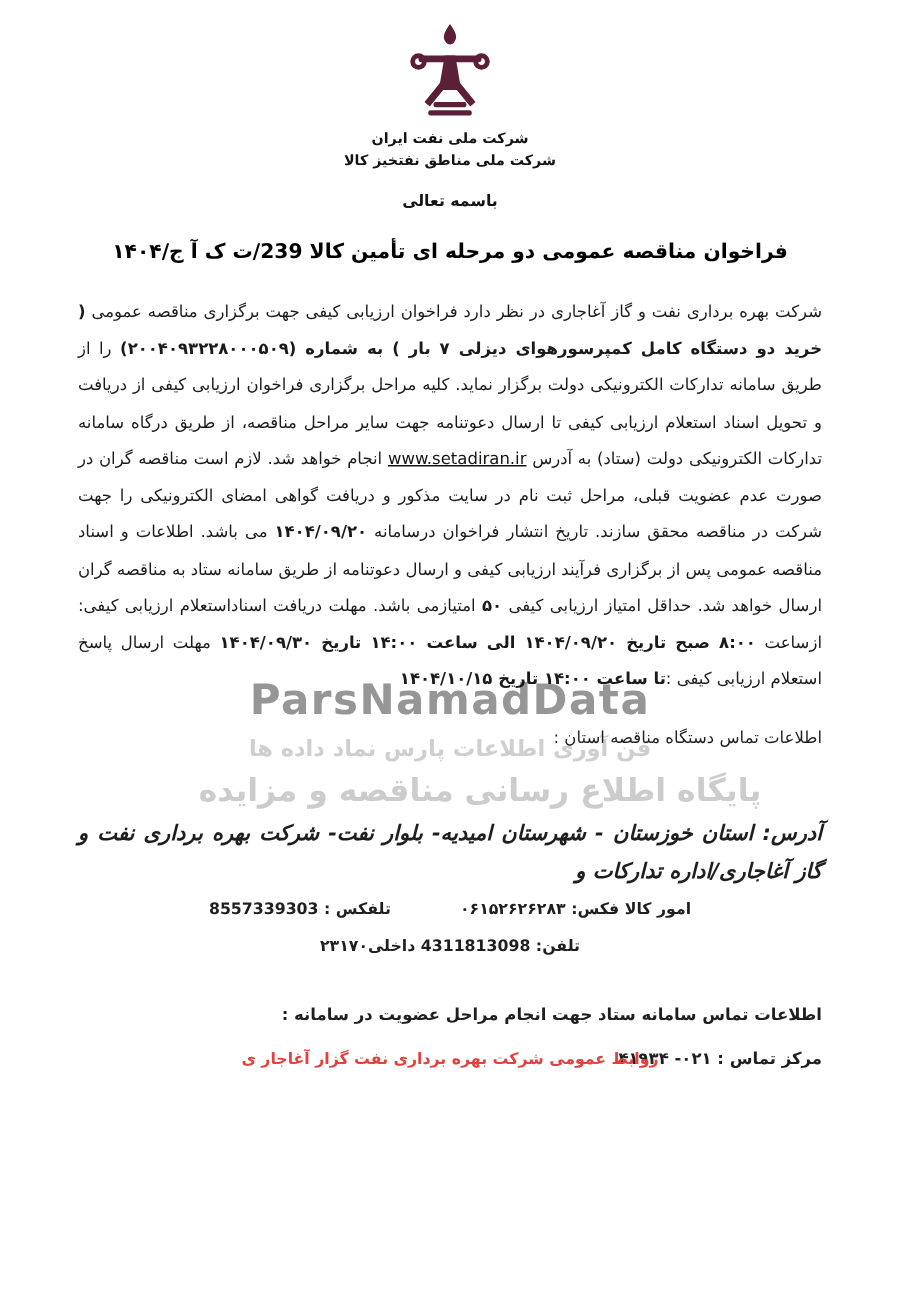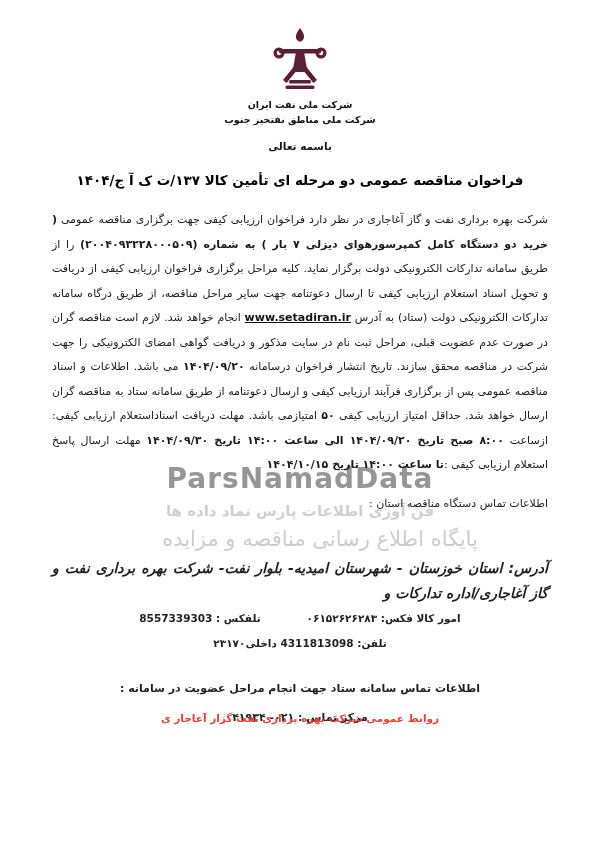--- a/index.html
+++ b/index.html
@@ -3,21 +3,21 @@
 <meta charset="utf-8">
 <style>
   * { box-sizing: border-box; margin: 0; padding: 0; }
   html, body { background: #ffffff; }
   body { font-family: "DejaVu Sans", "Liberation Sans", sans-serif; }
 
   .page {
     position: relative;
     width: 600px;
     height: 750px;
-    margin: 12px auto;
+    margin: 0 auto;
     background: #ffffff;
     overflow: hidden;
     direction: rtl;
     color: var(--text_color, #1f1f1f);
   }
 
   .content { position: relative; z-index: 1; padding: 14px 52px 0; }
 
   .logo-wrap { text-align: center; margin-top: 2px; }
   .logo-wrap svg { color: var(--logo_maroon, #5c1f38); }
@@ -28,30 +28,30 @@
   .doc-title { text-align: center; font-size: 13.5px; font-weight: bold; margin-top: 20px; color: #000; }
 
   .body-text {
     margin-top: 20px;
     font-size: 11px;
     line-height: 24.5px;
     text-align: justify;
     color: #1a1a1a;
   }
   .b { font-weight: bold; }
-  .link { font-weight: bold; text-decoration: underline; color: #15150f; cursor: pointer; }
+  .link { font-weight: normal; text-decoration: underline; color: #15150f; cursor: pointer; }
 
   .contact-header { margin-top: 14px; font-size: 11px; line-height: 24px; }
 
   .address { margin-top: 40px; font-weight: bold; font-size: 14px; line-height: 25px; text-align: justify; font-style: italic; }
   .address-line2 { display: flex; justify-content: center; gap: 46px; font-weight: bold; font-size: 10.5px; line-height: 25px; }
   .address-line3 { text-align: center; font-weight: bold; font-size: 10.5px; line-height: 25px; }
 
   .setad { margin-top: 18px; font-weight: bold; font-size: 11px; }
-  .setad > div { line-height: 29px; text-align: center; }
+  .setad > div { line-height: 29px; }
 
   .footer {
     position: absolute;
     left: 0; right: 0; bottom: 38px;
     z-index: 1;
     text-align: center;
     font-size: 10.5px;
     font-weight: bold;
     letter-spacing: 0.5px;
     color: var(--accent_red, #e2423b);
@@ -60,21 +60,21 @@
   .watermark {
     position: absolute;
     left: 0; right: 0; top: 450px;
     z-index: 0;
     text-align: center;
     pointer-events: none;
     color: var(--watermark_gray, #c4c4c4);
   }
   .wm-latin { font-size: 28px; font-weight: bold; letter-spacing: 1px; opacity: 0.75; color: #737373; font-family: "DejaVu Sans", sans-serif; }
   .wm-fa1 { font-size: 15px; font-weight: bold; margin-top: 7px; opacity: 0.8; }
-  .wm-fa2 { font-size: 21px; font-weight: normal; margin-top: 7px; opacity: 0.85; padding-left: 40px; }
+  .wm-fa2 { font-size: 21px; font-weight: bold; margin-top: 7px; opacity: 0.85; padding-left: 40px; }
 </style>
 </head>
 <body>
 
 <div class="page">
 
   <div class="content">
 
     <div class="logo-wrap">
       <svg width="60" height="66" viewBox="0 0 120 132" aria-hidden="true">
@@ -87,25 +87,25 @@
           <rect x="18" y="42" width="84" height="9" rx="4"></rect>
           <path d="M53 42h14l8 46H45z"></path>
           <path d="M60 62 26 104l7 6 27-33 27 33 7-6z"></path>
           <rect x="38" y="104" width="44" height="7" rx="3"></rect>
           <rect x="31" y="115" width="58" height="7" rx="3"></rect>
         </g>
       </svg>
     </div>
 
     <div class="org">شرکت ملی نفت ایران</div>
-    <div class="org">شرکت ملی مناطق نفتخیز جنوب</div>
+    <div class="org">شرکت ملی مناطق نفتخیز کالا</div>
 
     <div class="besmeleh">باسمه تعالی</div>
 
-    <div class="doc-title">فراخوان مناقصه عمومی دو مرحله ای تأمین کالا ۱۳۷/ت ک آ ج/۱۴۰۴</div>
+    <div class="doc-title">فراخوان مناقصه عمومی دو مرحله ای تأمین کالا 239/ت ک آ ج/۱۴۰۴</div>
 
     <p class="body-text"><span>شرکت بهره برداری نفت و گاز آغاجاری در نظر دارد فراخوان ارزیابی کیفی جهت برگزاری مناقصه عمومی </span><span class="b">( خرید دو دستگاه کامل کمپرسورهوای دیزلی ۷ بار )  به شماره (۲۰۰۴۰۹۳۲۲۸۰۰۰۵۰۹)</span><span> را از طریق سامانه تدارکات الکترونیکی دولت برگزار نماید. کلیه مراحل برگزاری فراخوان ارزیابی کیفی از دریافت و تحویل اسناد استعلام ارزیابی کیفی تا ارسال دعوتنامه جهت سایر مراحل مناقصه، از طریق درگاه سامانه تدارکات الکترونیکی دولت (ستاد) به آدرس </span><a class="link">www.setadiran.ir</a><span> انجام خواهد شد. لازم است مناقصه گران در صورت عدم عضویت قبلی، مراحل ثبت نام در سایت مذکور و دریافت گواهی امضای الکترونیکی را جهت شرکت در مناقصه محقق سازند. تاریخ انتشار فراخوان درسامانه </span><span class="b">۱۴۰۴/۰۹/۲۰</span><span> می باشد. اطلاعات و اسناد مناقصه عمومی پس از برگزاری فرآیند ارزیابی کیفی و ارسال دعوتنامه از طریق سامانه ستاد به مناقصه گران ارسال خواهد شد. حداقل امتیاز ارزیابی کیفی </span><span class="b">۵۰</span><span> امتیازمی باشد. مهلت دریافت اسناداستعلام ارزیابی کیفی: ازساعت </span><span class="b">۸:۰۰ صبح تاریخ ۱۴۰۴/۰۹/۲۰ الی ساعت ۱۴:۰۰ تاریخ ۱۴۰۴/۰۹/۳۰</span><span> مهلت ارسال پاسخ استعلام ارزیابی کیفی :</span><span class="b">تا ساعت ۱۴:۰۰ تاریخ ۱۴۰۴/۱۰/۱۵</span></p>
 
     <div class="contact-header">اطلاعات تماس دستگاه مناقصه استان :</div>
 
     <div class="address">آدرس: استان خوزستان - شهرستان امیدیه- بلوار نفت- شرکت بهره برداری نفت و گاز آغاجاری/اداره تدارکات و</div>
     <div class="address-line2">
       <span>امور کالا فکس: ۰۶۱۵۲۶۲۶۲۸۳</span>
       <span>تلفکس : 8557339303</span>
     </div>

